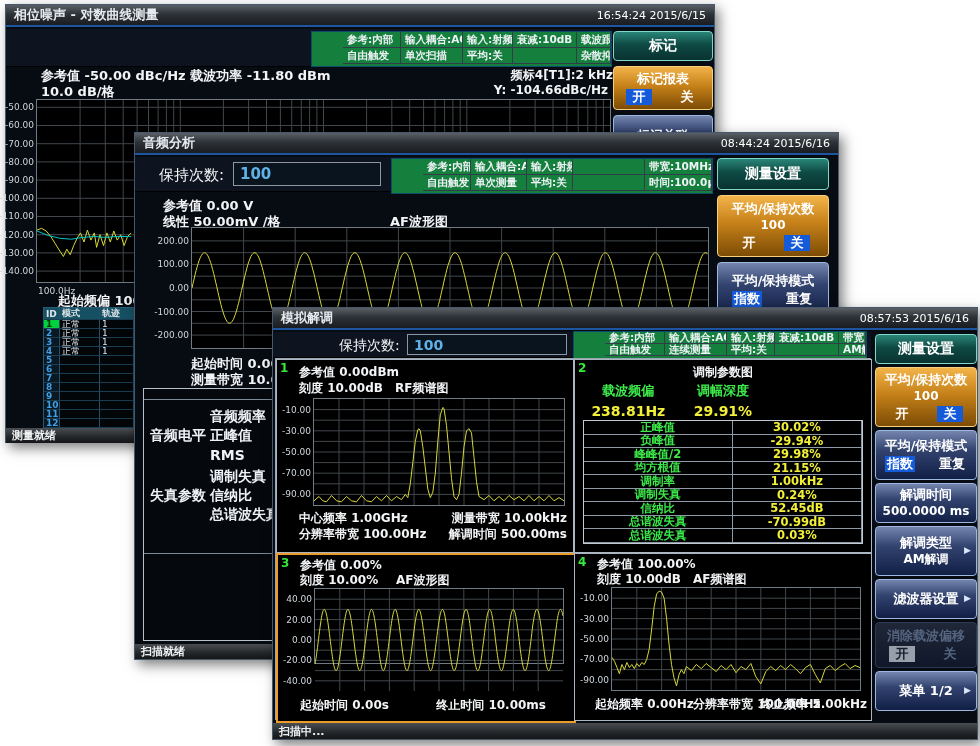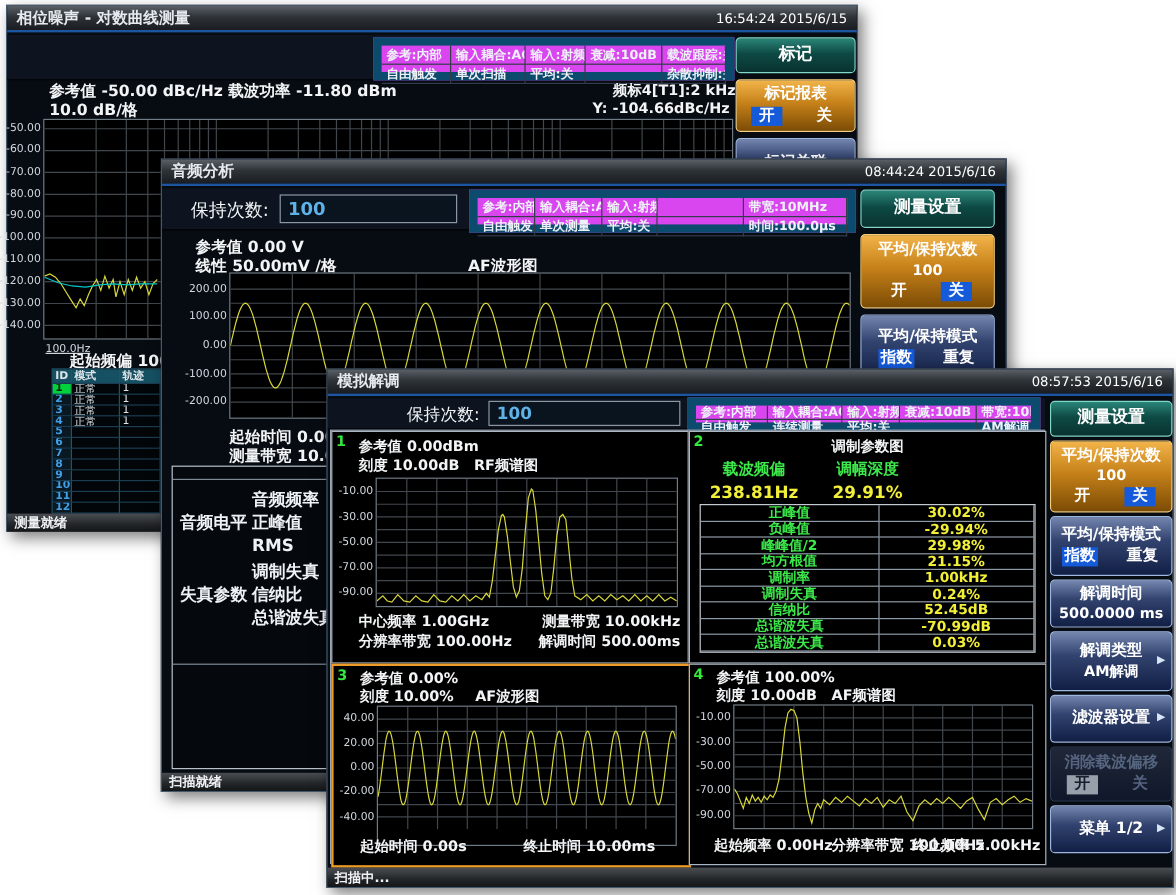--- a/index.html
+++ b/index.html
@@ -4,40 +4,40 @@
 <style>
   html,body{margin:0;padding:0;background:#ffffff;}
   body{font-family:"DejaVu Sans","Liberation Sans",sans-serif;}
   .stage{position:relative;width:980px;height:746px;background:#ffffff;overflow:hidden;}
   .window{position:absolute;background:#070b12;border:1px solid #46586c;box-shadow:4px 5px 12px rgba(0,0,0,.5);box-sizing:border-box;}
   .window>*{position:absolute;box-sizing:border-box;}
   .titlebar{left:0;top:0;right:0;height:22px;background:linear-gradient(#5a6066,#2e3338 45%,#191c20);border-bottom:2px solid #1d55a0;display:flex;align-items:center;justify-content:space-between;padding:0 8px;}
   .wtitle{font-size:13px;color:#e6eaee;font-weight:bold;white-space:nowrap;}
   .wtime{font-size:11px;color:#ffffff;white-space:nowrap;}
   .hdrband{background:#0d1420;border-bottom:1px solid #000;}
-  .settings-grid{display:grid;background:#d946ef;border:7px solid #0c4a6e;}
+  .settings-grid{display:grid;background:#15803d;border:1px solid #0c4a6e;padding-left:31px;}
   .scell{border-right:1px solid #333d49;border-bottom:1px solid #333d49;font-size:10.5px;font-weight:bold;color:#eef2f6;display:flex;align-items:center;padding:0 4px;white-space:nowrap;overflow:hidden;}
   .softkeys{display:flex;flex-direction:column;}
   .btn{position:relative;display:flex;flex-direction:column;align-items:center;justify-content:center;border-radius:4px;color:#fff;font-weight:bold;font-size:13px;line-height:1.25;box-sizing:border-box;flex:none;}
   .btn-teal{background:linear-gradient(#2a8578,#0e4a44 45%,#093230);border:1px solid #7fd8c8;font-size:14px;}
   .btn-orange{background:linear-gradient(#f2b44a,#c68119 45%,#7c4c05);border:1px solid #f6d07e;}
   .btn-blue{background:linear-gradient(#7486ae,#32436f 40%,#111f45);border:1px solid #9db6e2;}
   .btn-dis{background:linear-gradient(#1f2738,#10172a);border:1px solid #2c3a55;color:#55647f;}
   .tgrow{display:flex;gap:22px;margin-top:2px;}
   .tg{min-width:22px;text-align:center;font-size:13px;padding:0 2px;}
   .hl-blue{background:#155ad8;color:#fff;}
   .hl-gray{background:#97a0aa;color:#141e2c;}
   .bval{font-size:12px;margin-top:1px;}
   .arrow{position:absolute;right:5px;top:50%;transform:translateY(-50%);font-size:9px;color:#d8e6f8;}
   .ptext{font-size:13px;font-weight:bold;color:#f2f4f6;white-space:nowrap;}
   .sm{font-size:12px;text-align:center;}
   .chart{background:#000;border:1px solid #6e7a84;overflow:visible;}
   .chart svg{display:block;}
   .ytick{position:absolute;right:calc(100% + 3px);transform:translateY(-50%);font-size:9px;color:#cfd6dc;white-space:nowrap;}
-  .xtick{font-size:9px;color:#cfd6dc;white-space:nowrap;text-decoration:underline;}
+  .xtick{font-size:9px;color:#cfd6dc;white-space:nowrap;}
   .statusbar{left:0;right:0;background:linear-gradient(#4a4e52,#232629 60%,#141618);color:#eef0f2;font-size:11px;font-weight:bold;display:flex;align-items:center;padding:0 6px;}
   .mtable{font-size:9px;background:#020608;border:1px solid #275a72;}
   .mrow{display:grid;grid-template-columns:16px 40px 34px 106px;}
   .mrow.head{background:#155063;color:#cfeef8;font-weight:bold;height:12px;}
   .mrow.body{height:9px;}
   .mcell{border-right:1px solid #24506a;border-bottom:1px solid #1b3d52;padding:0 2px;color:#dde4e8;overflow:hidden;white-space:nowrap;display:flex;align-items:center;}
   .mcell.id{color:#3fa0e8;font-weight:bold;background:#0a1822;}
   .mcell.id.act{background:#00d23c;color:#05300c;}
   .mcell.xv{justify-content:flex-end;}
   .panel{position:absolute;background:#000;border:1px solid #aab6c2;}
@@ -430,21 +430,21 @@
               <div class="yellow">0.03%</div>
             </div>
           </div>
       </div>
 
       <div class="panel sel" style="left:1px;top:195px;width:296px;height:166px;">
         <span class="pnum">3</span>
         <span class="ptext sm" style="left:22px;top:2px">参考值 0.00%</span>
         <span class="ptext sm" style="left:22px;top:17px">刻度 10.00%</span>
         <span class="ptext sm" style="left:118px;top:17px">AF波形图</span>
-        <div class="chart" style="left:36px;top:33px;width:250px;height:117px;">
+        <div class="chart" style="left:36px;top:33px;width:250px;height:76px;">
             <svg width="248" height="102">
               <path d="M24.8,0V102M49.6,0V102M74.4,0V102M99.2,0V102M124.0,0V102M148.8,0V102M173.6,0V102M198.4,0V102M223.2,0V102M0,10.2H248M0,20.4H248M0,30.6H248M0,40.8H248M0,51.0H248M0,61.2H248M0,71.4H248M0,81.6H248M0,91.8H248" stroke="#41474c" fill="none"></path>
               <polyline points="0.0,75.0 0.5,72.3 1.0,69.2 1.5,65.8 2.0,62.1 2.5,58.3 3.0,54.3 3.5,50.3 4.0,46.3 4.5,42.3 5.0,38.5 5.5,35.0 6.0,31.7 6.4,28.7 6.9,26.2 7.4,24.0 7.9,22.4 8.4,21.2 8.9,20.5 9.4,20.4 9.9,20.8 10.4,21.8 10.9,23.2 11.4,25.1 11.9,27.5 12.4,30.3 12.9,33.4 13.4,36.9 13.9,40.6 14.4,44.5 14.9,48.5 15.4,52.5 15.9,56.5 16.4,60.4 16.9,64.2 17.4,67.7 17.9,70.9 18.4,73.8 18.8,76.3 19.3,78.3 19.8,79.9 20.3,81.0 20.8,81.5 21.3,81.5 21.8,81.0 22.3,80.0 22.8,78.5 23.3,76.4 23.8,74.0 24.3,71.1 24.8,67.9 25.3,64.4 25.8,60.7 26.3,56.8 26.8,52.8 27.3,48.7 27.8,44.7 28.3,40.9 28.8,37.1 29.3,33.7 29.8,30.5 30.3,27.7 30.8,25.3 31.2,23.3 31.7,21.9 32.2,20.9 32.7,20.4 33.2,20.5 33.7,21.1 34.2,22.3 34.7,23.9 35.2,26.0 35.7,28.5 36.2,31.5 36.7,34.7 37.2,38.3 37.7,42.1 38.2,46.0 38.7,50.0 39.2,54.0 39.7,58.0 40.2,61.9 40.7,65.5 41.2,68.9 41.7,72.1 42.2,74.8 42.7,77.1 43.2,79.0 43.6,80.4 44.1,81.2 44.6,81.6 45.1,81.4 45.6,80.7 46.1,79.5 46.6,77.7 47.1,75.6 47.6,72.9 48.1,69.9 48.6,66.6 49.1,63.0 49.6,59.2 50.1,55.3 50.6,51.2 51.1,47.2 51.6,43.2 52.1,39.4 52.6,35.8 53.1,32.4 53.6,29.4 54.1,26.7 54.6,24.5 55.1,22.7 55.6,21.4 56.0,20.6 56.5,20.4 57.0,20.7 57.5,21.5 58.0,22.8 58.5,24.6 59.0,26.9 59.5,29.6 60.0,32.7 60.5,36.0 61.0,39.7 61.5,43.5 62.0,47.5 62.5,51.5 63.0,55.6 63.5,59.5 64.0,63.3 64.5,66.9 65.0,70.2 65.5,73.1 66.0,75.7 66.5,77.9 67.0,79.6 67.5,80.8 68.0,81.4 68.4,81.6 68.9,81.2 69.4,80.3 69.9,78.9 70.4,77.0 70.9,74.6 71.4,71.8 71.9,68.7 72.4,65.3 72.9,61.6 73.4,57.7 73.9,53.7 74.4,49.7 74.9,45.7 75.4,41.8 75.9,38.0 76.4,34.5 76.9,31.2 77.4,28.3 77.9,25.8 78.4,23.8 78.9,22.2 79.4,21.1 79.9,20.5 80.4,20.4 80.8,20.9 81.3,21.9 81.8,23.5 82.3,25.5 82.8,27.9 83.3,30.7 83.8,33.9 84.3,37.4 84.8,41.1 85.3,45.0 85.8,49.0 86.3,53.1 86.8,57.1 87.3,61.0 87.8,64.7 88.3,68.2 88.8,71.3 89.3,74.2 89.8,76.6 90.3,78.6 90.8,80.1 91.3,81.1 91.8,81.6 92.3,81.5 92.8,80.9 93.2,79.8 93.7,78.2 94.2,76.1 94.7,73.6 95.2,70.7 95.7,67.4 96.2,63.9 96.7,60.1 97.2,56.2 97.7,52.2 98.2,48.2 98.7,44.2 99.2,40.3 99.7,36.6 100.2,33.2 100.7,30.1 101.2,27.3 101.7,25.0 102.2,23.1 102.7,21.7 103.2,20.8 103.7,20.4 104.2,20.6 104.7,21.3 105.2,22.5 105.6,24.2 106.1,26.3 106.6,28.9 107.1,31.9 107.6,35.2 108.1,38.8 108.6,42.6 109.1,46.5 109.6,50.6 110.1,54.6 110.6,58.6 111.1,62.4 111.6,66.0 112.1,69.4 112.6,72.5 113.1,75.2 113.6,77.4 114.1,79.2 114.6,80.5 115.1,81.3 115.6,81.6 116.1,81.3 116.6,80.6 117.1,79.3 117.6,77.5 118.0,75.2 118.5,72.5 119.0,69.5 119.5,66.1 120.0,62.5 120.5,58.7 121.0,54.7 121.5,50.7 122.0,46.6 122.5,42.7 123.0,38.9 123.5,35.3 124.0,32.0 124.5,29.0 125.0,26.4 125.5,24.2 126.0,22.5 126.5,21.3 127.0,20.6 127.5,20.4 128.0,20.8 128.5,21.7 129.0,23.1 129.5,24.9 130.0,27.3 130.4,30.0 130.9,33.1 131.4,36.6 131.9,40.2 132.4,44.1 132.9,48.1 133.4,52.1 133.9,56.1 134.4,60.0 134.9,63.8 135.4,67.4 135.9,70.6 136.4,73.5 136.9,76.1 137.4,78.2 137.9,79.8 138.4,80.9 138.9,81.5 139.4,81.6 139.9,81.1 140.4,80.1 140.9,78.6 141.4,76.7 141.9,74.2 142.4,71.4 142.8,68.2 143.3,64.8 143.8,61.0 144.3,57.2 144.8,53.2 145.3,49.1 145.8,45.1 146.3,41.2 146.8,37.5 147.3,34.0 147.8,30.8 148.3,28.0 148.8,25.5 149.3,23.5 149.8,22.0 150.3,21.0 150.8,20.5 151.3,20.5 151.8,21.0 152.3,22.1 152.8,23.7 153.3,25.8 153.8,28.3 154.3,31.2 154.8,34.4 155.2,37.9 155.7,41.7 156.2,45.6 156.7,49.6 157.2,53.6 157.7,57.6 158.2,61.5 158.7,65.2 159.2,68.6 159.7,71.8 160.2,74.5 160.7,76.9 161.2,78.8 161.7,80.3 162.2,81.2 162.7,81.6 163.2,81.5 163.7,80.8 164.2,79.6 164.7,77.9 165.2,75.8 165.7,73.2 166.2,70.2 166.7,66.9 167.2,63.4 167.6,59.6 168.1,55.6 168.6,51.6 169.1,47.6 169.6,43.6 170.1,39.8 170.6,36.1 171.1,32.7 171.6,29.7 172.1,27.0 172.6,24.7 173.1,22.9 173.6,21.5 174.1,20.7 174.6,20.4 175.1,20.6 175.6,21.4 176.1,22.7 176.6,24.4 177.1,26.7 177.6,29.3 178.1,32.4 178.6,35.7 179.1,39.3 179.6,43.2 180.0,47.1 180.5,51.1 181.0,55.2 181.5,59.1 182.0,62.9 182.5,66.5 183.0,69.9 183.5,72.9 184.0,75.5 184.5,77.7 185.0,79.4 185.5,80.7 186.0,81.4 186.5,81.6 187.0,81.3 187.5,80.4 188.0,79.0 188.5,77.2 189.0,74.8 189.5,72.1 190.0,69.0 190.5,65.6 191.0,61.9 191.5,58.1 192.0,54.1 192.4,50.1 192.9,46.1 193.4,42.1 193.9,38.4 194.4,34.8 194.9,31.5 195.4,28.6 195.9,26.0 196.4,23.9 196.9,22.3 197.4,21.1 197.9,20.5 198.4,20.4 198.9,20.9 199.4,21.8 199.9,23.3 200.4,25.2 200.9,27.6 201.4,30.4 201.9,33.6 202.4,37.1 202.9,40.8 203.4,44.7 203.9,48.6 204.4,52.7 204.8,56.7 205.3,60.6 205.8,64.3 206.3,67.8 206.8,71.1 207.3,73.9 207.8,76.4 208.3,78.4 208.8,80.0 209.3,81.0 209.8,81.5 210.3,81.5 210.8,81.0 211.3,79.9 211.8,78.4 212.3,76.3 212.8,73.9 213.3,71.0 213.8,67.8 214.3,64.2 214.8,60.5 215.3,56.6 215.8,52.6 216.3,48.5 216.8,44.6 217.2,40.7 217.7,37.0 218.2,33.5 218.7,30.4 219.2,27.6 219.7,25.2 220.2,23.3 220.7,21.8 221.2,20.8 221.7,20.4 222.2,20.5 222.7,21.2 223.2,22.3 223.7,24.0 224.2,26.1 224.7,28.7 225.2,31.6 225.7,34.9 226.2,38.5 226.7,42.2 227.2,46.2 227.7,50.2 228.2,54.2 228.7,58.2 229.2,62.0 229.6,65.7 230.1,69.1 230.6,72.2 231.1,74.9 231.6,77.2 232.1,79.1 232.6,80.4 233.1,81.3 233.6,81.6 234.1,81.4 234.6,80.7 235.1,79.4 235.6,77.7 236.1,75.4 236.6,72.8 237.1,69.8 237.6,66.5 238.1,62.8 238.6,59.0 239.1,55.1 239.6,51.0 240.1,47.0 240.6,43.1 241.1,39.2 241.6,35.6 242.0,32.3 242.5,29.3 243.0,26.6 243.5,24.4 244.0,22.6 244.5,21.4 245.0,20.6 245.5,20.4 246.0,20.7 246.5,21.5 247.0,22.9 247.5,24.7 248.0,27.0" fill="none" stroke="#d8d838" stroke-width="1"></polyline>
             </svg>
             <div class="ytick" style="top: 10.2px;">40.00</div>
             <div class="ytick" style="top: 30.6px;">20.00</div>
             <div class="ytick" style="top: 51px;">0.00</div>
             <div class="ytick" style="top: 71.4px;">-20.00</div>
             <div class="ytick" style="top: 91.8px;">-40.00</div>
           </div>

